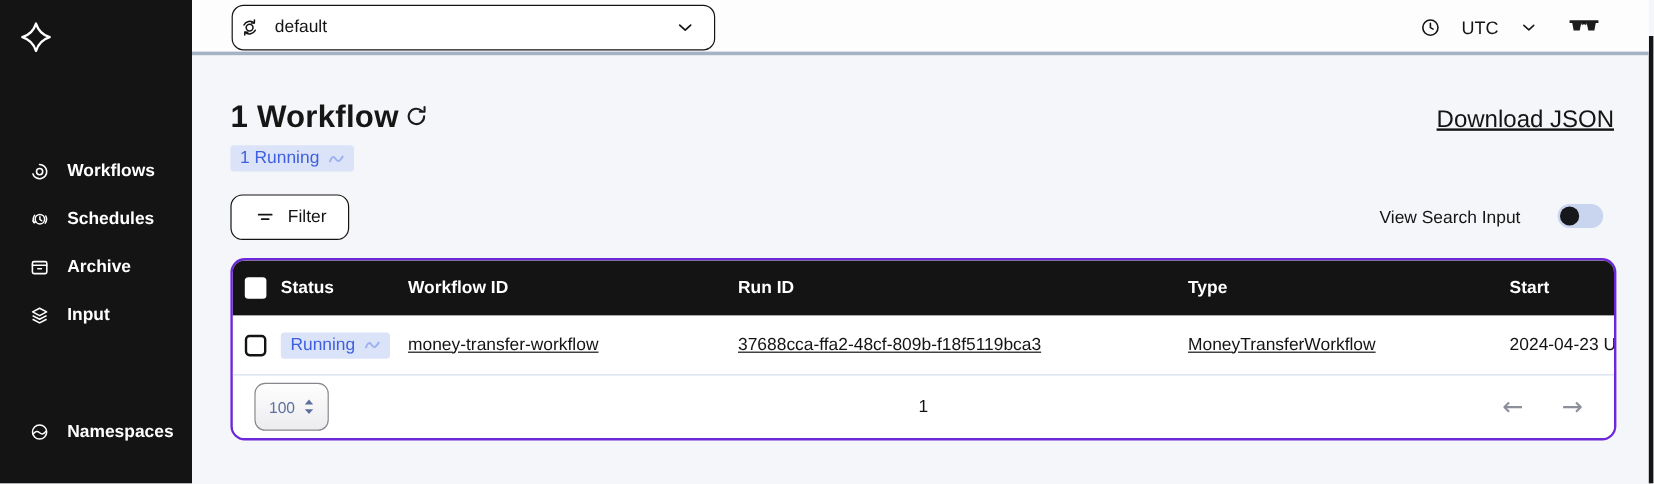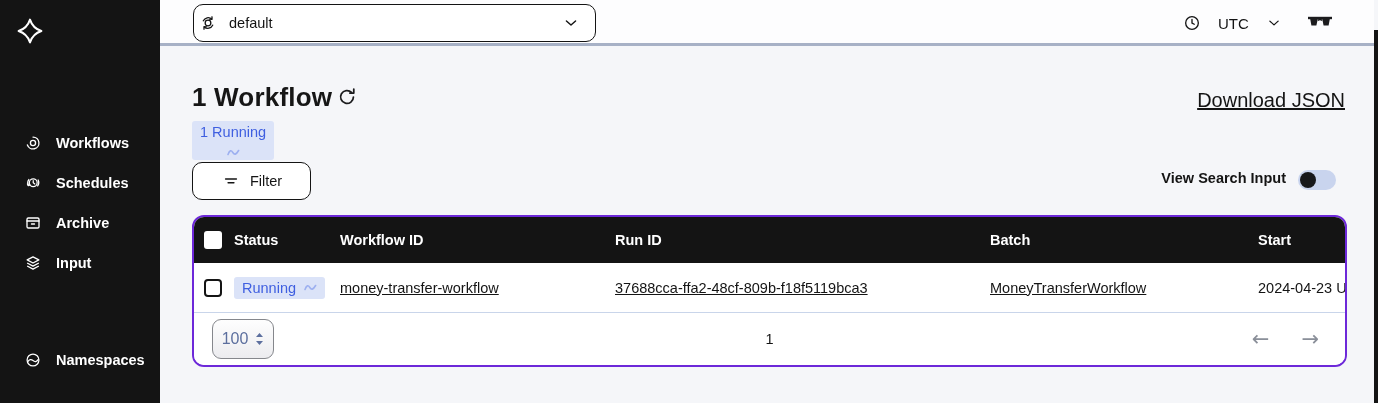--- a/index.html
+++ b/index.html
@@ -20,39 +20,39 @@
   .topbar { position:absolute; left:160px; top:0; width:1214px; height:46px; background:#fdfdfe; border-bottom:3px solid #a7b1c6; z-index:4; }
   .ns-select { position:absolute; left:33px; top:4px; width:403px; height:38px; background:#ffffff; border:1.5px solid #141414; border-radius:10px; display:flex; align-items:center; gap:10px; padding:0 14px 0 3px; font-size:14.5px; color:#141414; cursor:pointer; }
   .ns-select .spacer { margin-left:auto; }
   .tz { position:absolute; left:1022px; top:0; height:46px; display:flex; align-items:center; gap:16px; font-size:15px; color:#141414; cursor:pointer; }
   .glasses { position:absolute; left:1146px; top:0; height:46px; display:flex; align-items:center; cursor:pointer; }
 
   
   .page-title { position:absolute; left:192px; top:82px; font-size:26px; color:#161616; letter-spacing:0.2px; }
   .refresh { position:absolute; left:336px; top:86px; width:22px; height:22px; cursor:pointer; }
   .status-badge, .cell-badge { display:inline-flex; align-items:center; gap:8px; background:#dbe3f8; color:#3f5fe0; border-radius:3px; font-size:14.5px; padding:3px 8px; cursor:pointer; }
-  .status-badge { position:absolute; left:192px; top:121px;flex-direction:column; }
+  .status-badge { position:absolute; left:192px; top:121px; }
   .download-link { position:absolute; right:33px; top:89px; font-size:20px; color:#141414; text-decoration:underline; cursor:pointer; }
-  .filter-btn { position:absolute; left:192px; top:162px; width:119px; height:38px; background:#ffffff; border:1.5px solid #141414; border-radius:10px; display:flex; align-items:center; justify-content:center; gap:9px; font-size:14.5px; color:#141414; cursor:pointer; }
-  .vsi { position:absolute; right:42px; top:170px; display:flex; align-items:flex-start; gap:12px; font-size:14.5px; color:#141414;font-weight:bold; }
+  .filter-btn { position:absolute; left:192px; top:162px; width:99px; height:38px; background:#ffffff; border:1.5px solid #141414; border-radius:10px; display:flex; align-items:center; justify-content:center; gap:9px; font-size:14.5px; color:#141414; cursor:pointer; }
+  .vsi { position:absolute; right:42px; top:170px; display:flex; align-items:flex-end; gap:31px; font-size:14.5px; color:#141414; }
   .toggle { width:38px; height:20px; border-radius:10px; background:#c9d4ee; position:relative; cursor:pointer; }
   .toggle .knob { position:absolute; left:2px; top:2px; width:16px; height:16px; border-radius:50%; background:#17181b; }
 
   
   .wtable { position:absolute; left:192px; top:215px; width:1155px; height:152px; background:#ffffff; border:2px solid #6d28d9; border-radius:12px; overflow:hidden; }
   .tgrid { display:grid; grid-template-columns:40px 106px 275px 375px 268px 1fr; align-items:center; }
   .thead { height:46px; background:#141414; color:#ffffff; font-size:14.5px; font-weight:bold; }
   .trow { height:50px; border-bottom:1px solid #c9d5ea; font-size:14.5px; color:#141414; background:#fff; }
   .cb-cell { padding-left:10px; display:flex; }
   .cb-head { width:18px; height:18px; background:#ffffff; border-radius:3px; cursor:pointer; }
   .cb-row { width:18px; height:18px; background:#ffffff; border:2px solid #141414; border-radius:4px; cursor:pointer; }
   .tlink { color:#141414; text-decoration:underline; cursor:pointer; white-space:nowrap; }
   .start-cell { white-space:nowrap; overflow:hidden; }
   .tfoot { position:relative; height:52px; background:#ffffff; }
-  .page-size { position:absolute; left:18px; top:6px; width:62px; height:40px; border:1px solid #85878c; border-radius:9px; background:linear-gradient(180deg,#fefefe,#ececef); display:flex; align-items:center; justify-content:center; gap:7px; color:#5c6f9e; font-size:16px; cursor:pointer; }
+  .page-size { position:absolute; left:18px; top:6px; width:62px; height:40px; border:1px solid #85878c; border-radius:9px; background:linear-gradient(180deg,#fefefe,#ececef); display:flex; align-items:center; justify-content:center; gap:7px; color:#5c6f9e; font-size:13px; cursor:pointer; }
   .page-num { position:absolute; left:0; right:0; top:0; height:52px; display:flex; align-items:center; justify-content:center; font-size:14.5px; color:#141414; }
   .pager { position:absolute; right:26px; top:0; height:52px; display:flex; align-items:center; gap:32px; font-family:"DejaVu Sans", sans-serif; font-size:21px; color:#8a8f99; }
   .pager span { cursor:pointer; }
 
   .right-strip { position:absolute; left:1374px; top:30px; width:4px; height:373px; background:#141414; }
 
   svg { display:block; }
 </style>
 </head>
 <body>
@@ -206,21 +206,21 @@
 
   <div class="wtable">
 
     <div class="tgrid thead">
       <div class="cb-cell">
         <span class="cb-head"></span>
       </div>
       <div>Status</div>
       <div>Workflow ID</div>
       <div>Run ID</div>
-      <div>Batch</div>
+      <div>Type</div>
       <div>Start</div>
     </div>
 
     <div class="tgrid trow">
       <div class="cb-cell">
         <span class="cb-row"></span>
       </div>
       <div>
         <span class="cell-badge">
           <span>Running</span>

